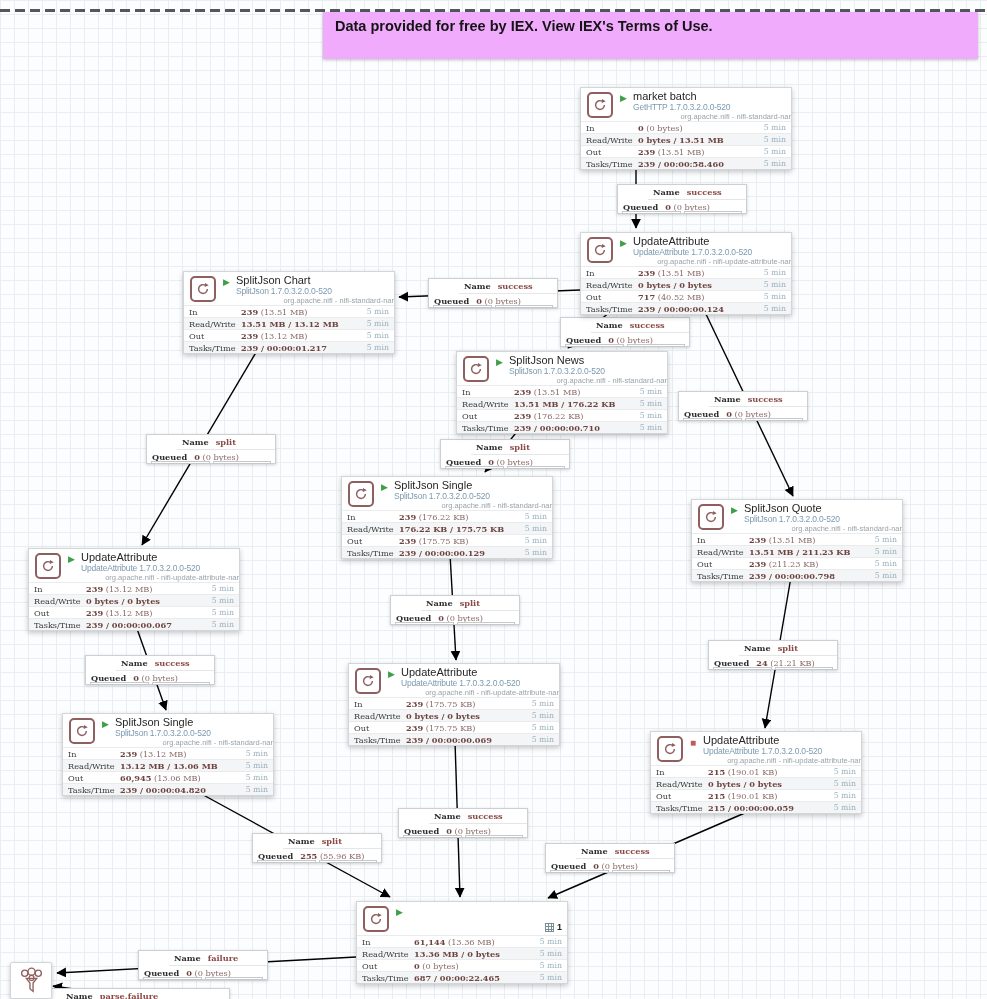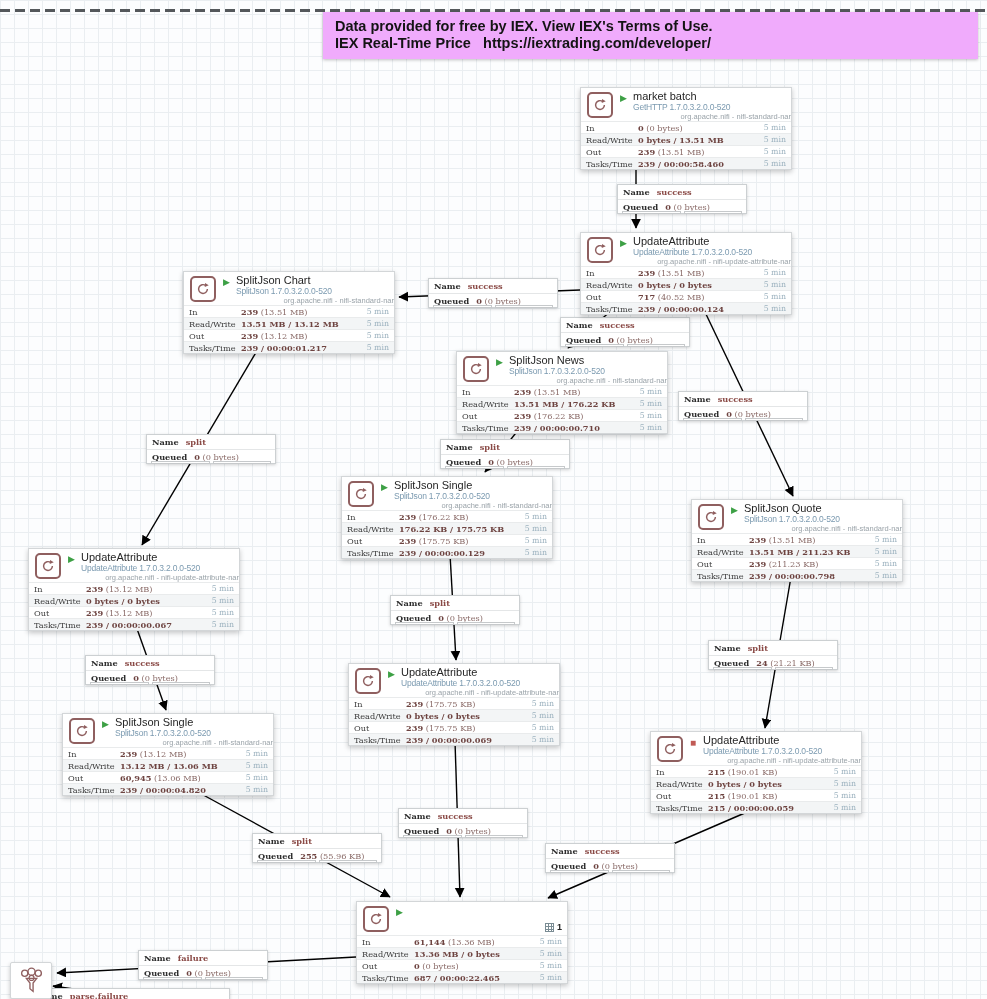--- a/index.html
+++ b/index.html
@@ -44,21 +44,21 @@
   .stat-lbl{width:52px;color:#3d3d3d;}
   .stat-val{flex:1;white-space:nowrap;overflow:hidden;}
   .vb{font-weight:bold;color:#6e4441;}
   .vr{color:#8a6b68;}
   .stat-per{color:#9cb2bf;font-size:7.8px;}
   
   .conn{position:absolute;width:130px;height:30px;z-index:2;background:#fff;
     border:1px solid #ccd0d2;box-shadow:0 1px 3px rgba(0,0,0,.18);box-sizing:border-box;
     font-family:"DejaVu Serif","Liberation Serif",serif;font-size:8.2px;}
   .conn-row{display:flex;align-items:center;height:14px;padding:0 5px;position:relative;}
-  .conn-row1{border-bottom:1px solid #e4e6e7;}
+  .conn-row1{border-bottom:1px solid #e4e6e7;margin-left:30px;}
   .conn-lbl{color:#2e2e2e;font-weight:600;margin-right:7px;}
   .conn-name{color:#8a4a46;font-weight:bold;}
   .conn-queued{white-space:nowrap;}
   .conn-bars{position:absolute;left:4px;right:4px;bottom:0px;height:3px;display:flex;gap:3px;}
   .conn-bars span{flex:1;border:1px solid #c6c9cb;background:#fff;}
   
   .funnel{position:absolute;z-index:3;background:#fff;border:1px solid #d3d6d8;border-radius:2px;
     box-shadow:0 2px 4px rgba(0,0,0,.22);display:flex;align-items:center;justify-content:center;box-sizing:border-box;}
 </style>
 </head>
@@ -85,21 +85,20 @@
       <line x1="196" y1="791" x2="390" y2="897" stroke="#000" stroke-width="1.4" marker-end="url(#arrow)"></line>
       <line x1="455" y1="741" x2="460" y2="897" stroke="#000" stroke-width="1.4" marker-end="url(#arrow)"></line>
       <line x1="754" y1="809" x2="548" y2="898" stroke="#000" stroke-width="1.4" marker-end="url(#arrow)"></line>
       <line x1="356" y1="957" x2="57" y2="973" stroke="#000" stroke-width="1.4" marker-end="url(#arrow)"></line>
       <line x1="170" y1="1003" x2="53" y2="986" stroke="#000" stroke-width="1.4" marker-end="url(#arrow)"></line>
     </g>
 </svg>
 
 <div class="banner">
   <div>Data provided for free by IEX. View IEX's Terms of Use.</div>
-  <div>IEX Real-Time Price   https://iextrading.com/developer/</div>
 </div>
 
 <div id="canvas" style="position:absolute;inset:0;">
     <div class="proc" style="left: 580px; top: 87px;">
     <div class="proc-head">
       <span class="proc-icon">
         <svg viewBox="0 0 20 20" width="16" height="16">
           <path d="M15.5 10a5.5 5.5 0 1 1-2.1-4.3" fill="none" stroke="#8f5f5f" stroke-width="1.8"></path>
           <path d="M12.6 2.6 L17.2 5.4 L12.2 7.6 z" fill="#8f5f5f"></path>
         </svg>

